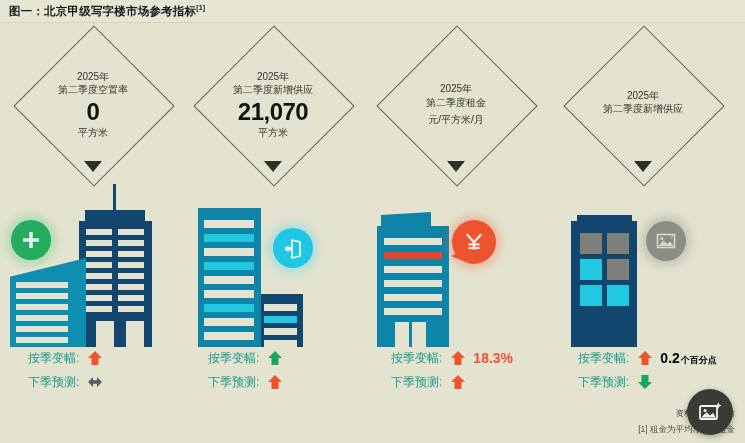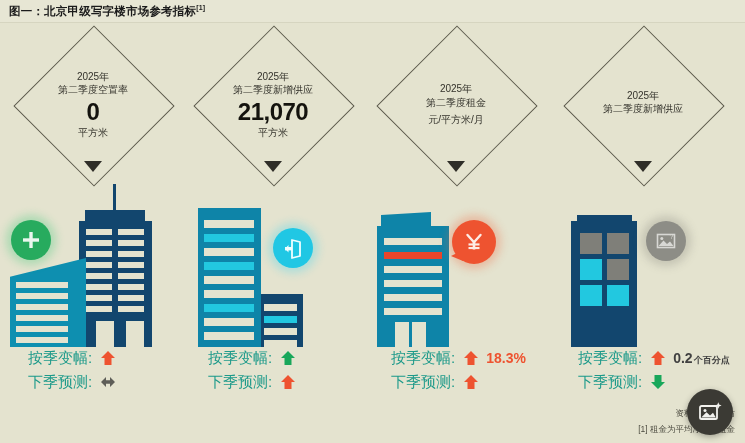--- a/index.html
+++ b/index.html
@@ -72,21 +72,21 @@
   .badge-cyan{width:40px;height:40px;background:#20c7e4;
      box-shadow:0 0 9px 5px rgba(60,210,240,.32);}
   .badge-orange{width:44px;height:44px;background:#ee5330;
      box-shadow:0 0 9px 5px rgba(240,100,60,.30);}
   .badge-gray{width:40px;height:40px;background:#8d8d86;
      box-shadow:0 0 9px 5px rgba(120,120,110,.28);}
 
   
   .ind{position:absolute;left:0;top:322px;width:186px;}
   .ind-row{display:flex;align-items:center;height:24px;padding-left:28px;}
-  .ind-label{font-size:15px;color:#1d9a8a;white-space:nowrap;}
+  .ind-label{font-size:12px;color:#1d9a8a;white-space:nowrap;}
   .ind-arrow{margin-left:8px;width:16px;height:16px;flex:none;}
   .ind-val{margin-left:7px;font-size:14px;font-weight:bold;white-space:nowrap;}
   .ind-val .suffix{font-size:9px;font-weight:bold;margin-left:1px;}
 
   
   #footer{position:absolute;right:10px;bottom:6px;text-align:right;}
   .foot-line{font-size:8.5px;color:#4d4c41;line-height:1.9;white-space:nowrap;}
 
   
   #fab{
@@ -325,21 +325,21 @@
         </svg>
       </div>
     </div>
 
     <div class="ind">
       <div class="ind-row">
         <span class="ind-label">按季变幅:</span>
         <svg class="ind-arrow" viewBox="0 0 16 16">
           <path d="M8 1 L15 8 L11.5 8 L11.5 15 L4.5 15 L4.5 8 L1 8 Z" fill="#ee5330"></path>
         </svg>
-        <span class="ind-val" style="color:#404040"><span>0.2</span><span class="suffix">个百分点</span></span>
+        <span class="ind-val" style="color:#000000"><span>0.2</span><span class="suffix">个百分点</span></span>
       </div>
       <div class="ind-row">
         <span class="ind-label">下季预测:</span>
         <svg class="ind-arrow" viewBox="0 0 16 16">
           <path d="M8 15 L1 8 L4.5 8 L4.5 1 L11.5 1 L11.5 8 L15 8 Z" fill="#18a75a"></path>
         </svg>
         <span class="ind-val" style="color:#18a75a"></span>
       </div>
     </div>
   </div>

